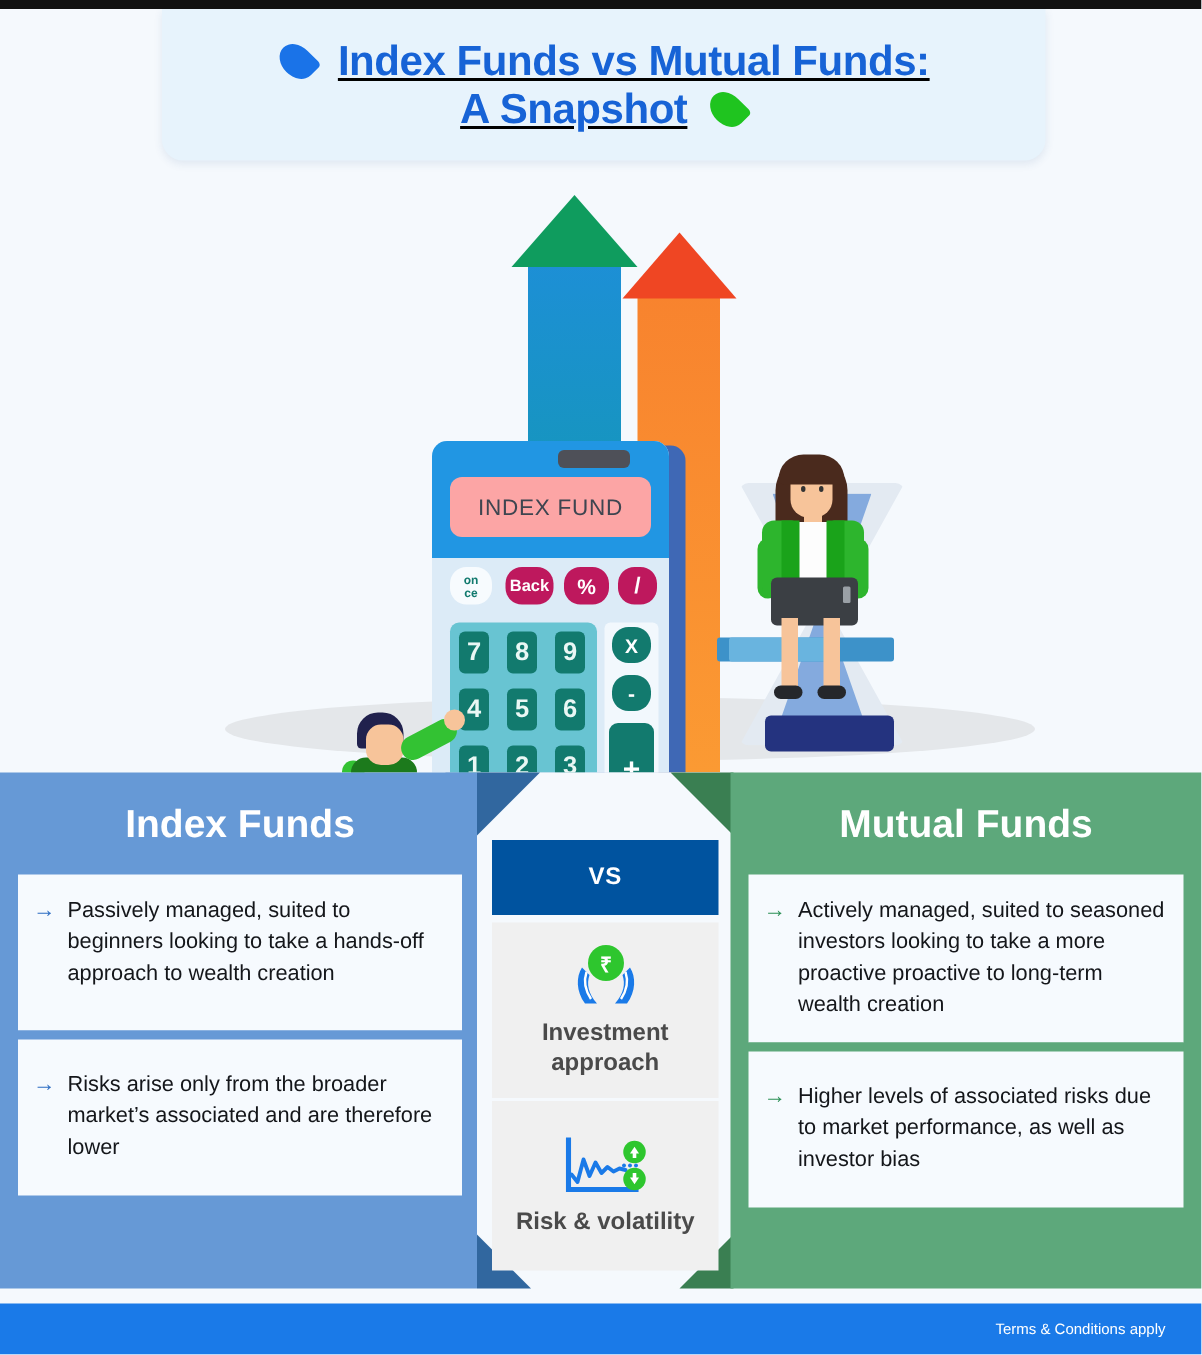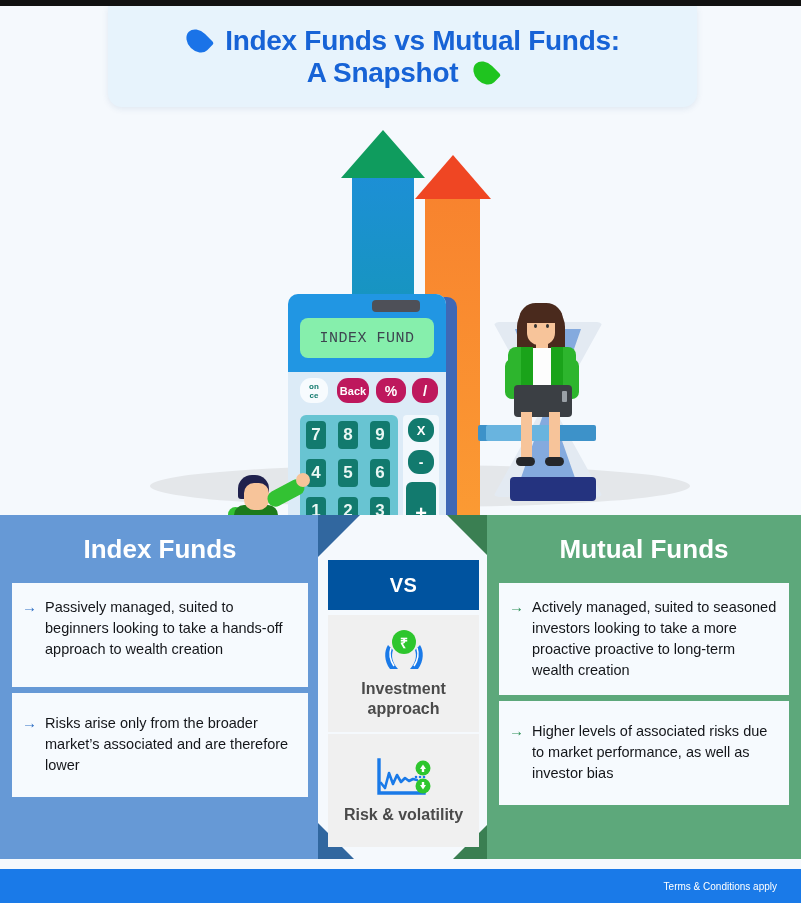--- a/index.html
+++ b/index.html
@@ -12,21 +12,21 @@
   }
   .topstrip { position:absolute; top:0; left:0; width:801px; height:6px; background:#111; z-index:50; }
 
   
   .title-card {
     position:absolute; left:108px; top:6px; width:589px; height:101px;
     background:#e7f3fc; border-radius:0 0 14px 14px;
     display:flex; flex-direction:column; align-items:center; justify-content:center;
     box-shadow: 0 2px 6px rgba(40,80,140,.10);
   }
-  .title-line { display:flex; align-items:center; gap:14px; }
+  .title-line { display:flex; align-items:center; gap:14px;text-decoration:underline; }
   .title-text {
     color:#1763d6; font-size:28px; font-weight:bold; letter-spacing:-.3px;
     white-space:nowrap;
   }
   .drop { width:26px; height:20px; position:relative; flex:none; }
   .drop i { position:absolute; inset:0; border-radius:50% 12% 50% 50%; transform:rotate(45deg); display:block; }
   .drop.blue i { background:#1a73e8; }
   .drop.green i { background:#1fc41f; }
 
   
@@ -75,22 +75,22 @@
   .w-leg { position:absolute; width:11px; height:48px; background:#f7c49a; top:305px; }
   .w-leg.l { left:521px; } .w-leg.r { left:549px; }
   .w-shoe { position:absolute; width:19px; height:9px; background:#25272b; border-radius:5px; top:350px; }
   .w-shoe.l { left:516px; } .w-shoe.r { left:545px; }
 
   
   .calc-shadow { position:absolute; left:297px; top:190px; width:160px; height:308px; background:#3f68b5; border-radius:10px; }
   .calc { position:absolute; left:288px; top:187px; width:158px; height:308px; background:#dcebf7; border-radius:10px; overflow:hidden; }
   .calc-top { position:absolute; left:0; top:0; width:158px; height:78px; background:#2196e3; }
   .calc-speaker { position:absolute; left:84px; top:6px; width:48px; height:12px; background:#4e5058; border-radius:4px; }
-  .calc-screen { position:absolute; left:12px; top:24px; width:134px; height:40px; background:#86efac; border-radius:8px;
-      display:flex; align-items:center; justify-content:center;font-family:Liberation Mono, monospace; }
+  .calc-screen { position:absolute; left:12px; top:24px; width:134px; height:40px; background:#fca5a5; border-radius:8px;
+      display:flex; align-items:center; justify-content:center; }
   .calc-screen span { font-size:15px; color:#3e4550; letter-spacing:.5px; }
   .calc-fnrow { position:absolute; left:0; top:82px; width:158px; height:32px; }
   .fkey { position:absolute; border-radius:11px; display:flex; align-items:center; justify-content:center;
       color:#fff; font-size:11px; font-weight:bold; background:#be185d; }
   .fkey.onoff { background:#f7fbfe; color:#127a6e; font-size:8px; line-height:9px; text-align:center; flex-direction:column; }
   .keypad { position:absolute; left:12px; top:121px; width:98px; height:166px; background:#68c4d2; border-radius:6px; }
   .nkey { position:absolute; width:20px; height:28px; background:#127a6e; border-radius:4px;
       color:#e9f7f4; font-size:17px; font-weight:bold; display:flex; align-items:center; justify-content:center; }
   .skey { position:absolute; border-radius:11px; background:#127a6e; color:#fff; font-weight:bold;
       display:flex; align-items:center; justify-content:center; }
@@ -135,21 +135,21 @@
   .col-center { position:absolute; left:318px; top:0; width:171px; height:352px; }
   .cc-bg { position:absolute; left:0; top:0; width:171px; height:352px; background:#f5f9fd; }
   .notch { position:absolute; width:0; height:0; }
   .notch.tl { left:0;   top:0; border-left:42px solid #31679f; border-bottom:42px solid transparent; }
   .notch.tr { right:0;  top:0; border-right:42px solid #3a7f52; border-bottom:42px solid transparent; }
   .notch.bl { left:0;   bottom:8px; border-left:36px solid #31679f; border-top:36px solid transparent; }
   .notch.br { right:0;  bottom:8px; border-right:36px solid #3a7f52; border-top:36px solid transparent; }
 
   .vs-head { position:absolute; left:10px; top:45px; width:151px; height:50px; background:#00539f;
       display:flex; align-items:center; justify-content:center; }
-  .vs-head span { color:#fff; font-size:20px; font-weight:bold; letter-spacing:.5px; }
+  .vs-head span { color:#fff; font-size:16px; font-weight:bold; letter-spacing:.5px; }
   .vs-cell { position:absolute; left:10px; width:151px; background:#f0f0f0;
       display:flex; flex-direction:column; align-items:center; justify-content:center; gap:6px; }
   .vs-cell.one { top:100px; height:117px; }
   .vs-cell.two { top:219px; height:113px; }
   .vs-cell .lbl { font-size:16px; font-weight:bold; color:#4a4a4a; text-align:center; line-height:1.25; }
 
   .icon-inv { width:52px; height:44px; position:relative; }
   .icon-risk { width:60px; height:42px; position:relative; }
 
   

